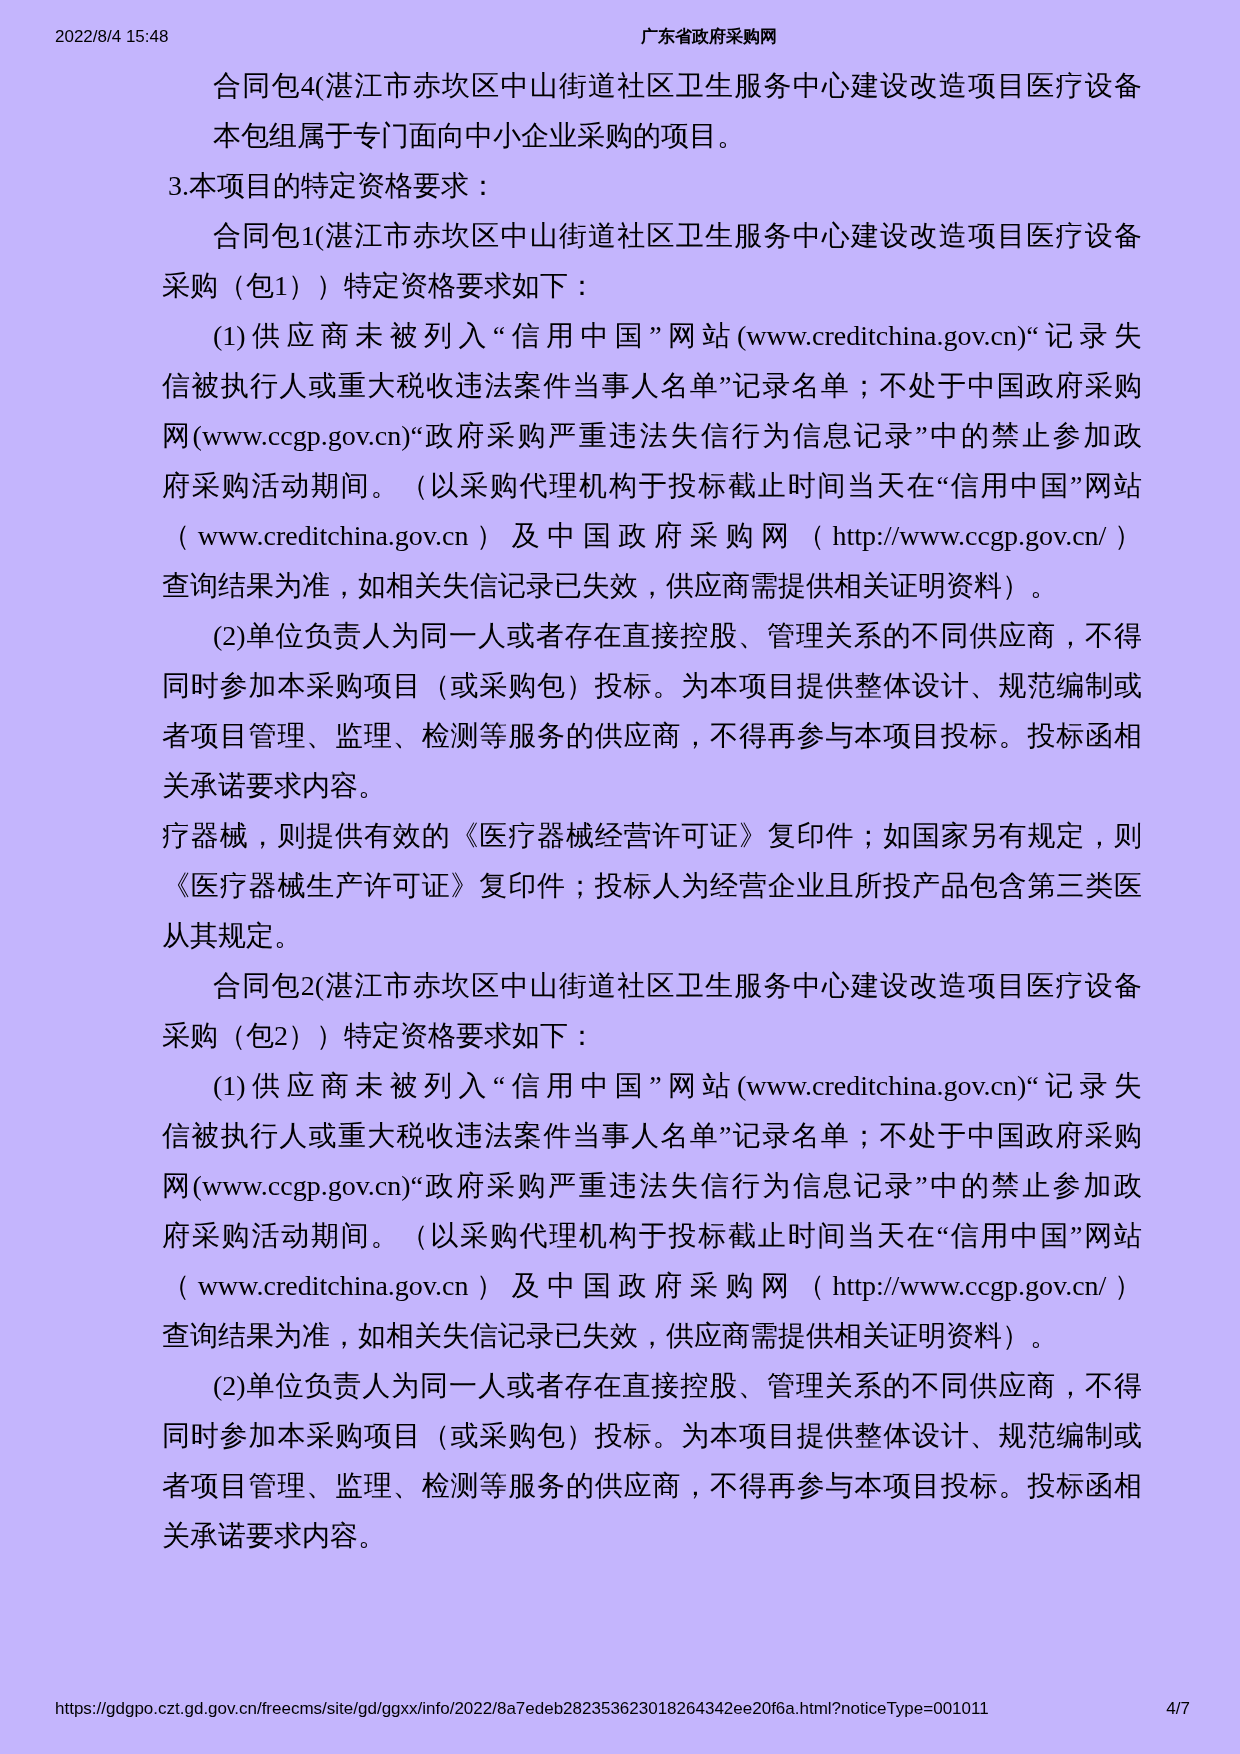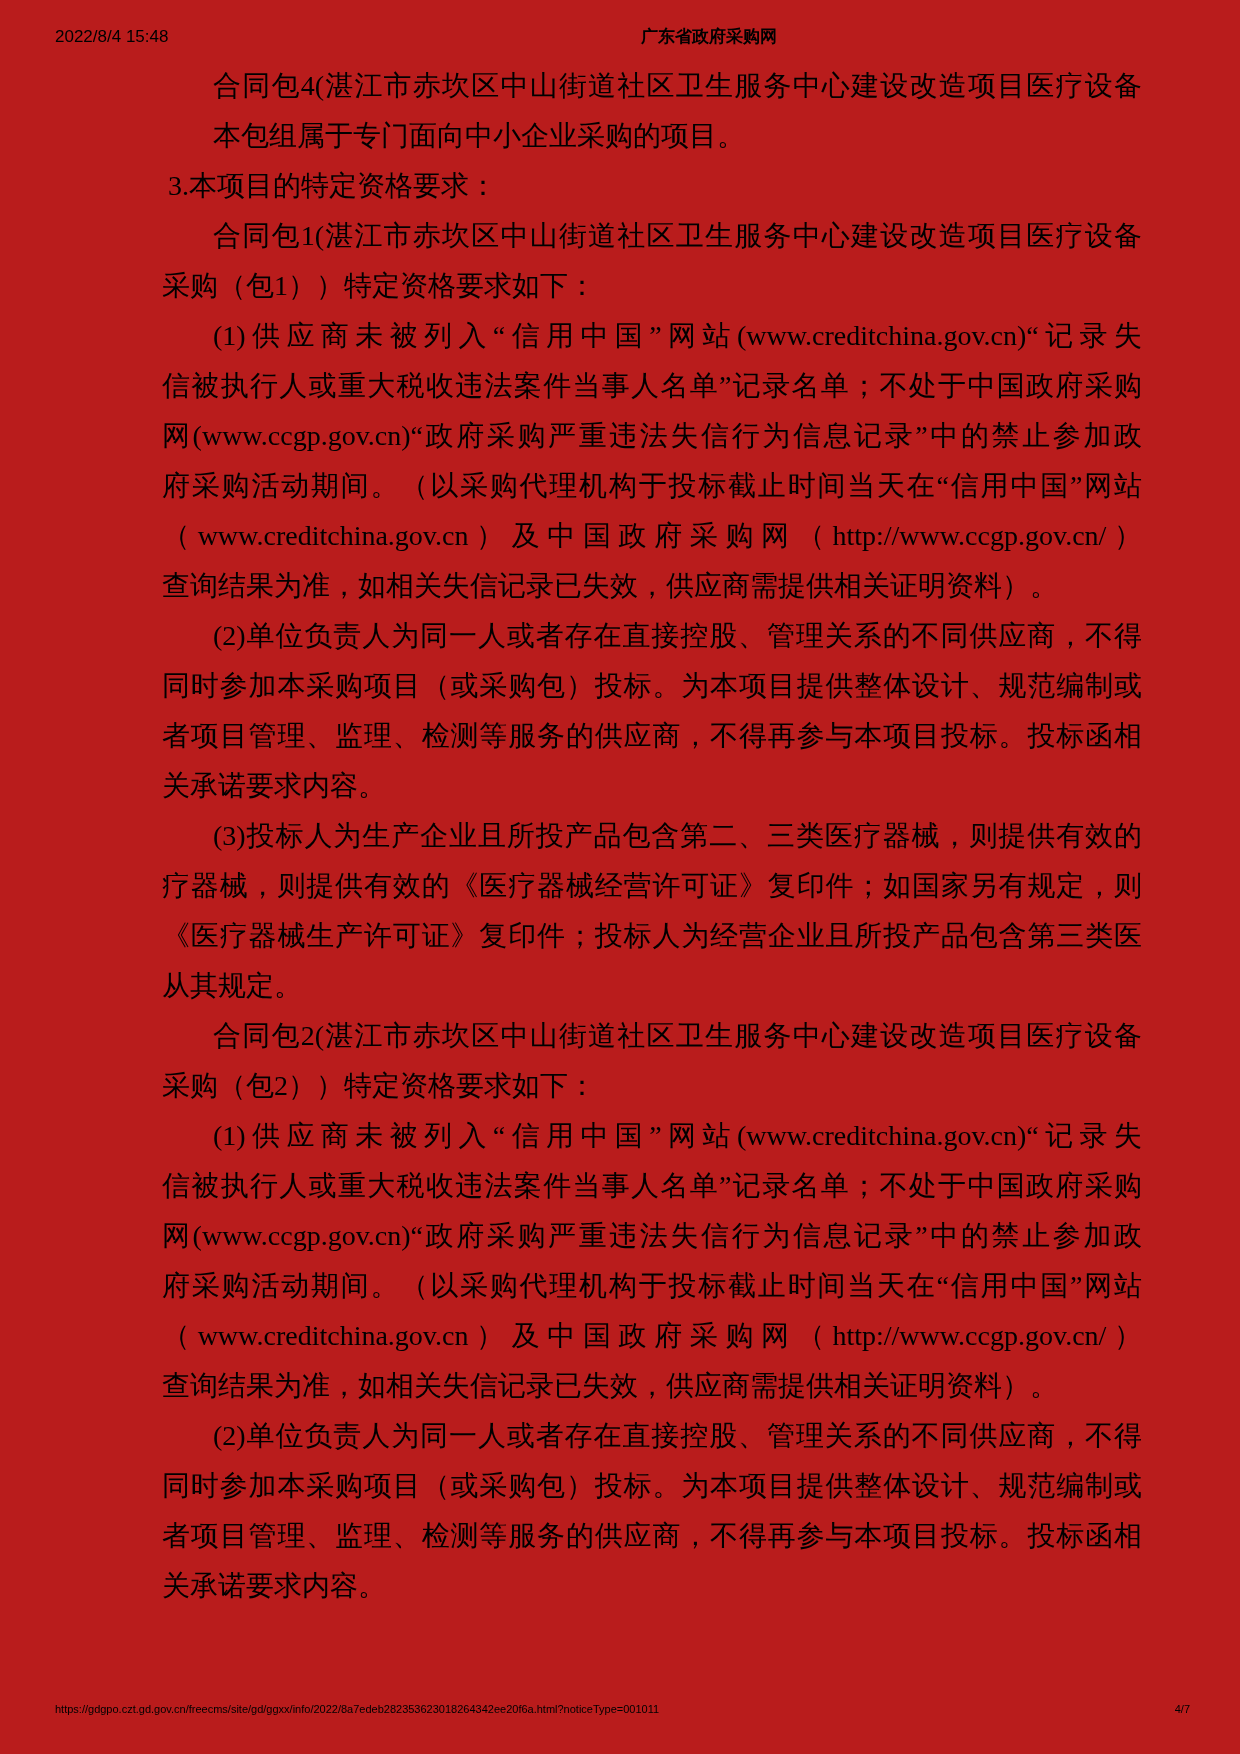--- a/index.html
+++ b/index.html
@@ -4,21 +4,21 @@
 <style>
   html, body {
     margin: 0;
     padding: 0;
     background: #ffffff;
   }
   .page {
     position: relative;
     width: 1240px;
     height: 1754px;
-    background: #b91c1c;
+    background: #c4b5fd;
     overflow: hidden;
     color: #000000;
   }
 
   
   .print-header {
     position: absolute;
     top: 26px;
     left: 0;
     width: 100%;
@@ -67,21 +67,21 @@
   .line.ind-sm { padding-left: 6px; }
 
   
   .print-footer {
     position: absolute;
     top: 1698px;
     left: 0;
     width: 100%;
     height: 24px;
     font-family: "Liberation Sans", "DejaVu Sans", sans-serif;
-    font-size: 11px;
+    font-size: 17px;
     line-height: 22px;
     color: #000000;
   }
   .ftr-url {
     position: absolute;
     left: 55px;
     top: 0;
     white-space: nowrap;
   }
   .ftr-page {
@@ -110,21 +110,20 @@
       <div class="line jl ind">(1)供应商未被列入“信用中国”网站(www.creditchina.gov.cn)“记录失</div>
       <div class="line jl">信被执行人或重大税收违法案件当事人名单”记录名单；不处于中国政府采购</div>
       <div class="line jl">网(www.ccgp.gov.cn)“政府采购严重违法失信行为信息记录”中的禁止参加政</div>
       <div class="line jl">府采购活动期间。（以采购代理机构于投标截止时间当天在“信用中国”网站</div>
       <div class="line jl">（www.creditchina.gov.cn）及中国政府采购网（http://www.ccgp.gov.cn/）</div>
       <div class="line">查询结果为准，如相关失信记录已失效，供应商需提供相关证明资料）。</div>
       <div class="line jl ind">(2)单位负责人为同一人或者存在直接控股、管理关系的不同供应商，不得</div>
       <div class="line jl">同时参加本采购项目（或采购包）投标。为本项目提供整体设计、规范编制或</div>
       <div class="line jl">者项目管理、监理、检测等服务的供应商，不得再参与本项目投标。投标函相</div>
       <div class="line">关承诺要求内容。</div>
-      <div class="line jl ind">(3)投标人为生产企业且所投产品包含第二、三类医疗器械，则提供有效的</div>
       <div class="line jl">疗器械，则提供有效的《医疗器械经营许可证》复印件；如国家另有规定，则</div>
       <div class="line jl">《医疗器械生产许可证》复印件；投标人为经营企业且所投产品包含第三类医</div>
       <div class="line">从其规定。</div>
       <div class="line jl ind">合同包2(湛江市赤坎区中山街道社区卫生服务中心建设改造项目医疗设备</div>
       <div class="line">采购（包2））特定资格要求如下：</div>
       <div class="line jl ind">(1)供应商未被列入“信用中国”网站(www.creditchina.gov.cn)“记录失</div>
       <div class="line jl">信被执行人或重大税收违法案件当事人名单”记录名单；不处于中国政府采购</div>
       <div class="line jl">网(www.ccgp.gov.cn)“政府采购严重违法失信行为信息记录”中的禁止参加政</div>
       <div class="line jl">府采购活动期间。（以采购代理机构于投标截止时间当天在“信用中国”网站</div>
       <div class="line jl">（www.creditchina.gov.cn）及中国政府采购网（http://www.ccgp.gov.cn/）</div>

